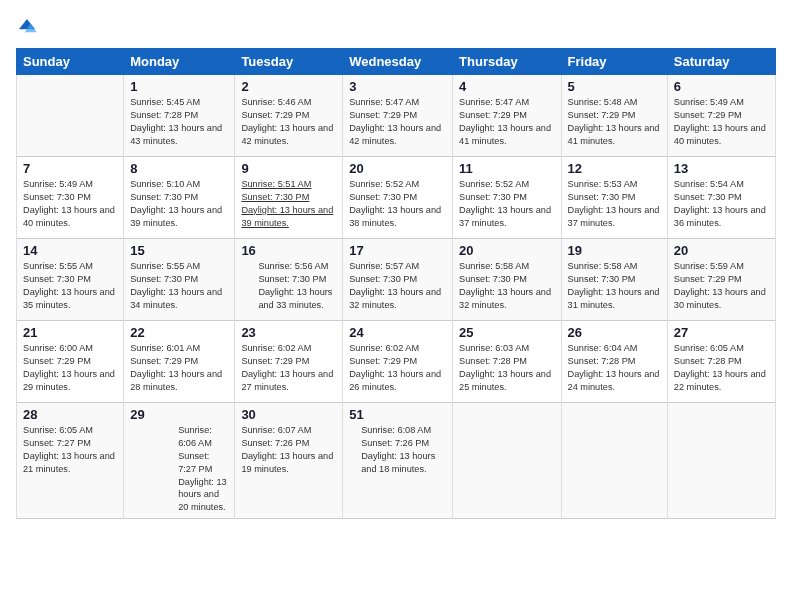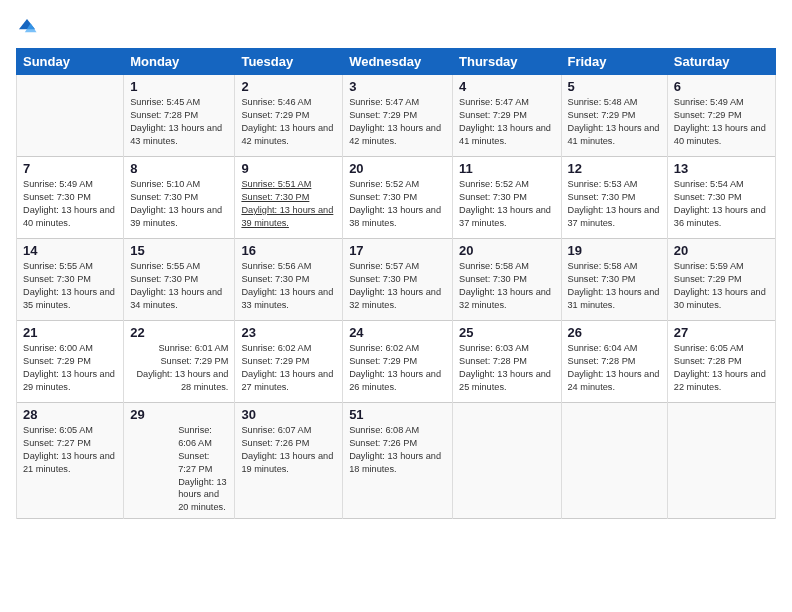--- a/index.html
+++ b/index.html
@@ -221,21 +221,21 @@
 Daylight: 13 hours and 35 minutes.</div>
           </td>
           <td>
             <span class="day-number">15</span>
             <div class="day-info" style="white-space: pre-line;">Sunrise: 5:55 AM
 Sunset: 7:30 PM
 Daylight: 13 hours and 34 minutes.</div>
           </td>
           <td>
             <span class="day-number">16</span>
-            <div class="day-info" style="white-space: pre-line;">Sunrise: 5:56 AM
+            <div class="day-info" style="white-space: pre-line; margin-left: 17px;">Sunrise: 5:56 AM
 Sunset: 7:30 PM
 Daylight: 13 hours and 33 minutes.</div>
           </td>
           <td>
             <span class="day-number">17</span>
             <div class="day-info" style="white-space: pre-line;">Sunrise: 5:57 AM
 Sunset: 7:30 PM
 Daylight: 13 hours and 32 minutes.</div>
           </td>
           <td>
@@ -259,21 +259,21 @@
         </tr>
         <tr>
           <td>
             <span class="day-number">21</span>
             <div class="day-info" style="white-space: pre-line;">Sunrise: 6:00 AM
 Sunset: 7:29 PM
 Daylight: 13 hours and 29 minutes.</div>
           </td>
           <td>
             <span class="day-number">22</span>
-            <div class="day-info" style="white-space: pre-line; text-align: right;">Sunrise: 6:01 AM
+            <div class="day-info" style="white-space: pre-line;">Sunrise: 6:01 AM
 Sunset: 7:29 PM
 Daylight: 13 hours and 28 minutes.</div>
           </td>
           <td>
             <span class="day-number">23</span>
             <div class="day-info" style="white-space: pre-line;">Sunrise: 6:02 AM
 Sunset: 7:29 PM
 Daylight: 13 hours and 27 minutes.</div>
           </td>
           <td>
@@ -315,21 +315,21 @@
 Daylight: 13 hours and 20 minutes.</div>
           </td>
           <td>
             <span class="day-number">30</span>
             <div class="day-info" style="white-space: pre-line;">Sunrise: 6:07 AM
 Sunset: 7:26 PM
 Daylight: 13 hours and 19 minutes.</div>
           </td>
           <td>
             <span class="day-number">51</span>
-            <div class="day-info" style="white-space: pre-line;">Sunrise: 6:08 AM
+            <div class="day-info" style="white-space: pre-line; margin-left: 12px;">Sunrise: 6:08 AM
 Sunset: 7:26 PM
 Daylight: 13 hours and 18 minutes.</div>
           </td>
           <td></td>
           <td></td>
           <td></td>
         </tr>
       </tbody>
   </table>
 </div>

